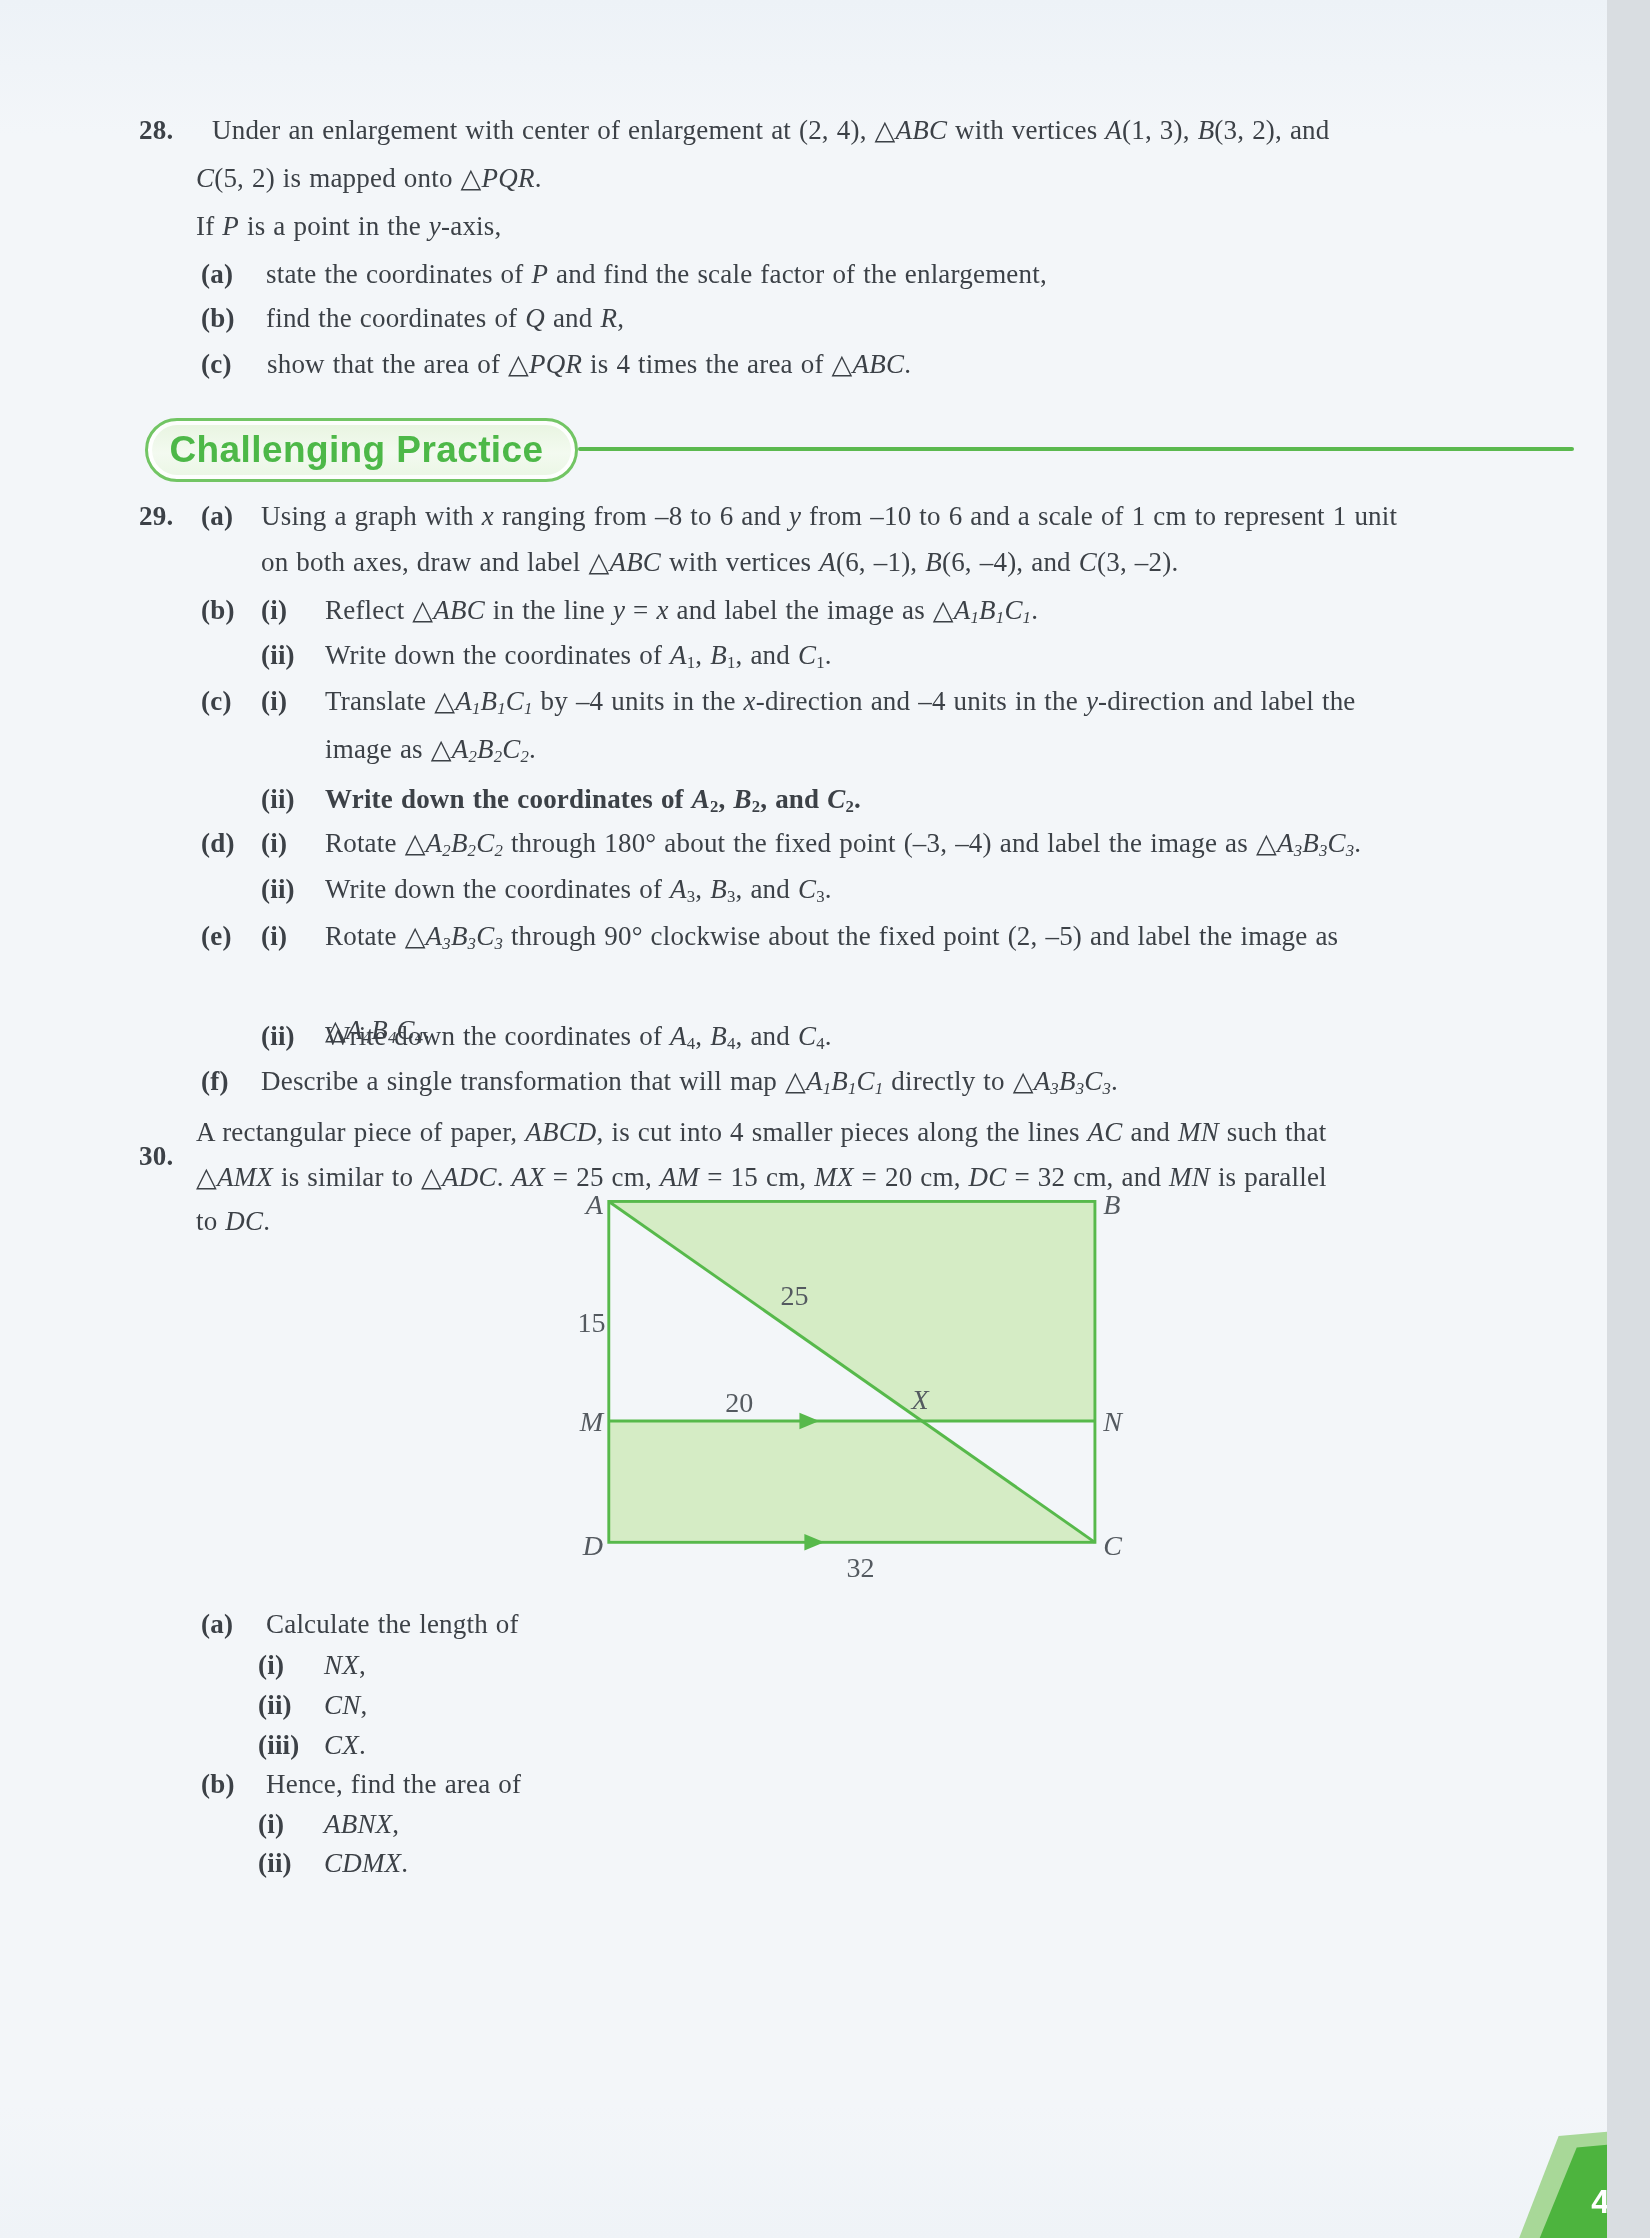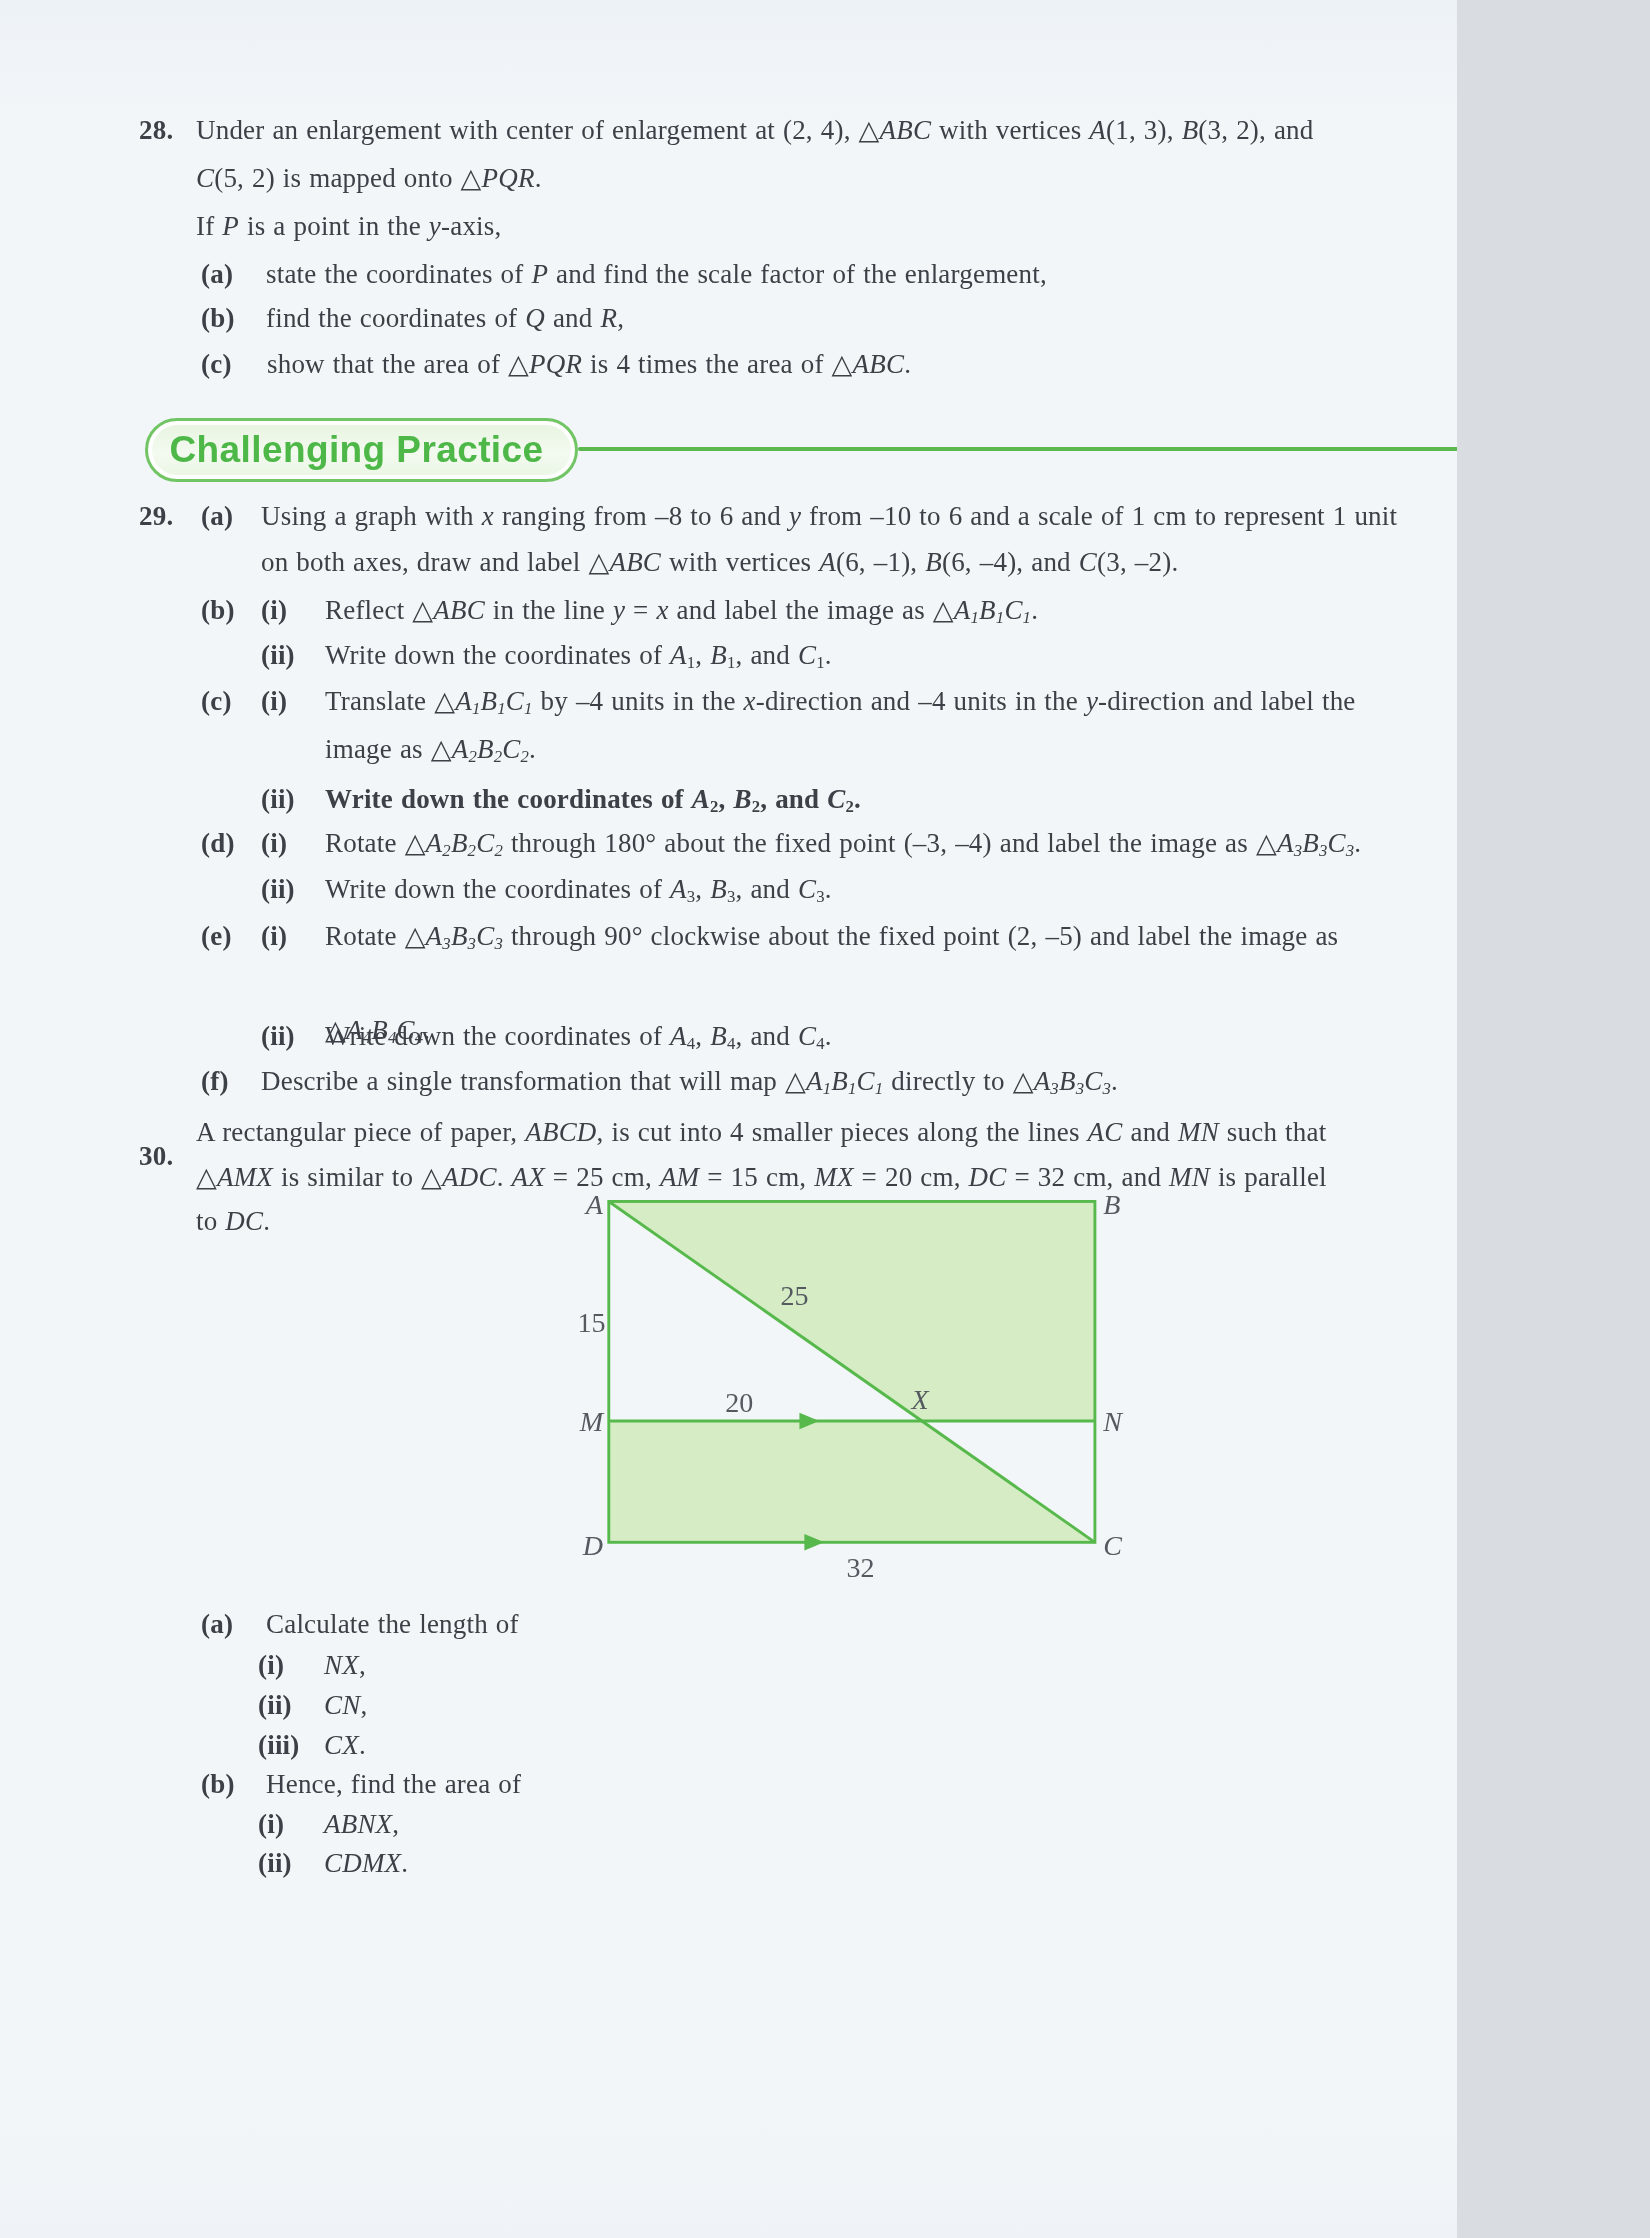--- a/index.html
+++ b/index.html
@@ -1,17 +1,17 @@
 <!DOCTYPE html>
 <html style="font-size:13.2px"><head>
 <meta charset="utf-8">
 <style>
   html,body{margin:0;padding:0;background:#d9dde1;}
   .page{
-    position:relative;width:1457px;height:2239px;overflow:hidden;
+    position:relative;width:1607px;height:2239px;overflow:hidden;
     background:linear-gradient(180deg,#edf2f7 0%,#f3f6f9 6%,#f3f6f9 94%,#eff3f7 100%);
     font-family:"Liberation Serif","DejaVu Serif",serif;color:#3c4147;
   }
   section{display:contents;}
   .t{position:absolute;font-size:27px;line-height:33px;white-space:nowrap;letter-spacing:0.2px;word-spacing:1px;}
   .b{font-weight:bold;}
   .t i{font-style:italic;}
   .t sub{font-size:.62em;line-height:0;vertical-align:-0.22em;}
   .heading-box{
     position:absolute;left:145px;top:418px;width:433px;height:64px;box-sizing:border-box;
@@ -38,21 +38,21 @@
   }
 </style>
 </head>
 <body>
 
 <div class="page">
 
   
   <section>
     <div class="t b" style="left:139px;top:114px;">28.</div>
-    <div class="t" style="left:196px;top:114px;">Under an enlargement with center of enlargement at (2, 4), <i>△ABC</i> with vertices <i>A</i>(1, 3), <i>B</i>(3, 2), and</div>
+    <div class="t" style="left:212px;top:114px;">Under an enlargement with center of enlargement at (2, 4), <i>△ABC</i> with vertices <i>A</i>(1, 3), <i>B</i>(3, 2), and</div>
     <div class="t" style="left:196px;top:162px;"><i>C</i>(5, 2) is mapped onto <i>△PQR</i>.</div>
     <div class="t" style="left:196px;top:210px;">If <i>P</i> is a point in the <i>y</i>-axis,</div>
     <div class="t b" style="left:201px;top:258px;">(a)</div>
     <div class="t" style="left:266px;top:258px;">state the coordinates of <i>P</i> and find the scale factor of the enlargement,</div>
     <div class="t b" style="left:201px;top:302px;">(b)</div>
     <div class="t" style="left:266px;top:302px;">find the coordinates of <i>Q</i> and <i>R</i>,</div>
     <div class="t b" style="left:201px;top:348px;">(c)</div>
     <div class="t" style="left:267px;top:348px;">show that the area of <i>△PQR</i> is 4 times the area of <i>△ABC</i>.</div>
   </section>
 

